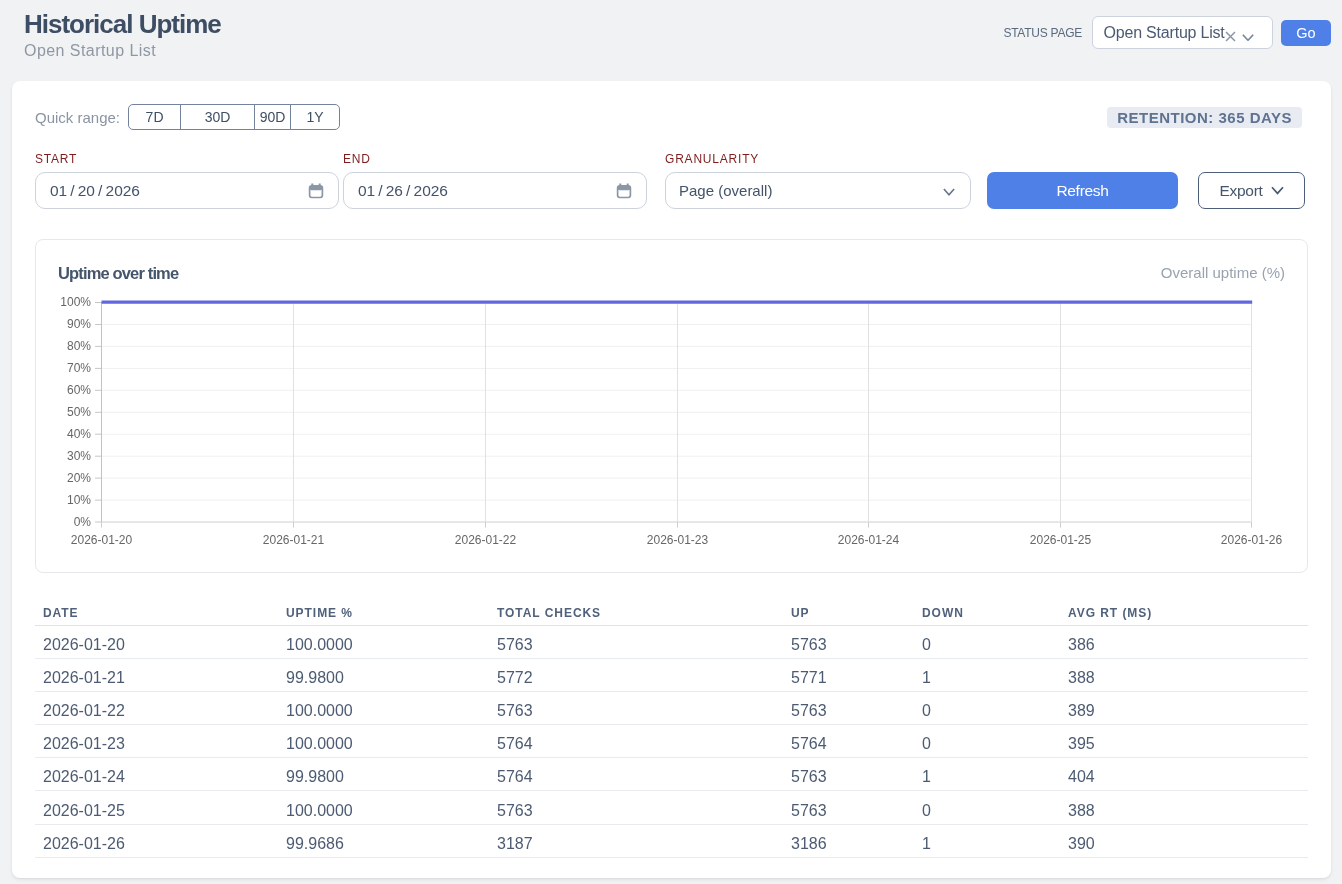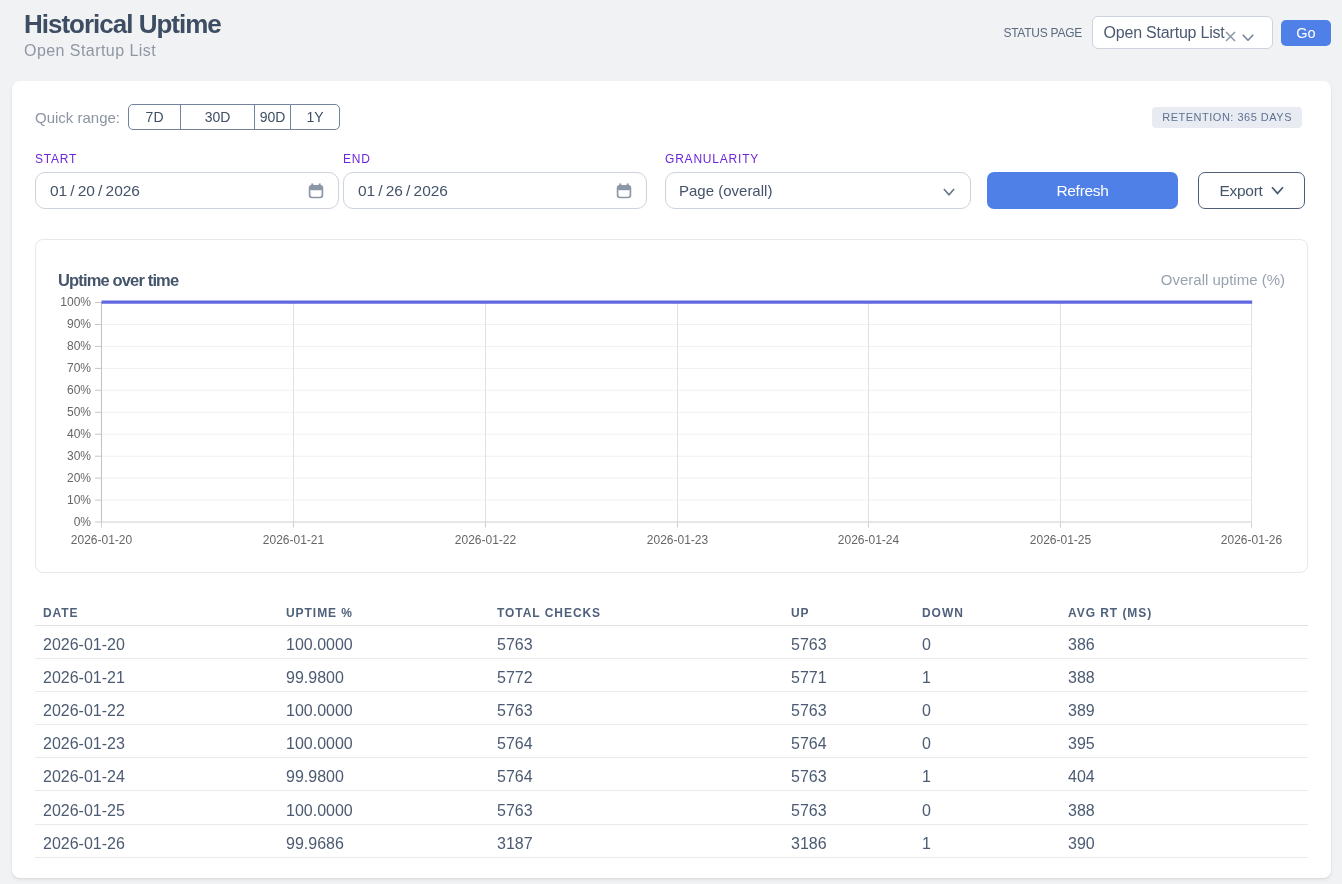--- a/index.html
+++ b/index.html
@@ -19,32 +19,32 @@
 .go { width: 50px; height: 26px; margin-left: 8px; margin-top: 1px; background: #4f80e8; border: none; border-radius: 5px; color: #ffffff; font-size: 14.5px; font-family: inherit; }
 .card { margin: 0 11px 0 12px; height: 797px; background: #fff; border-radius: 8px; box-shadow: 0 1px 2px rgba(16,24,40,.05), 0 2px 4px rgba(16,24,40,.06); padding: 23px; }
 .row1 { display: flex; justify-content: space-between; align-items: center; height: 26px; }
 .qr { display: flex; align-items: center; }
 .qr .lbl { font-size: 15px; color: #8b94a2; margin-right: 8px; }
 .seg { display: flex; }
 .seg button { height: 26px; border: 1px solid #73839b; background: #fff; font-family: inherit; font-size: 14px; color: #3f4e63; margin-left: -1px; padding: 0; }
 .seg button:first-child { border-radius: 5px 0 0 5px; margin-left: 0; }
 .seg button:last-child { border-radius: 0 5px 5px 0; }
 .b7 { width: 53px; } .b30 { width: 75px; } .b90 { width: 37px; } .b1y { width: 50px; }
-.badge { height: 21px; line-height: 21px; padding: 0 10px; margin-right: 6px; background: #e8ebf1; border-radius: 4px; font-size: 11px; font-weight: 400; letter-spacing: .5px; color: #5e7291; }
+.badge { height: 21px; line-height: 21px; padding: 0 10px; margin-right: 6px; background: #e8ebf1; border-radius: 4px; font-size: 15px; font-weight: 700; letter-spacing: .5px; color: #5e7291; }
 .row2 { display: flex; margin-top: 21.5px; }
-.field label { display: block; font-size: 12px; font-weight: 400; letter-spacing: .8px; color: #6d28d9; margin-bottom: 6.5px; }
+.field label { display: block; font-size: 12px; font-weight: 400; letter-spacing: .8px; color: #7f1d1d; margin-bottom: 6.5px; }
 .fbox { height: 37px; border: 1px solid #ccd3dd; border-radius: 10px; background: #fff; display: flex; align-items: center; padding: 0 14px 0 14px; }
 .f1 { width: 304px; } .f2 { width: 304px; margin-left: 4px; } .f3 { width: 306px; margin-left: 18px; }
 .fbox .dtxt { font-size: 15.5px; color: #44536a; }
 .fbox .spacer { flex: 1; }
 .refresh { width: 191px; height: 37px; margin-left: 16px; align-self: flex-end; background: #4f80e8; border: none; border-radius: 7px; color: #fff; font-size: 15.5px; letter-spacing: -.3px; font-family: inherit; }
 .export { width: 107px; height: 37px; margin-left: 20px; align-self: flex-end; background: #fff; border: 1px solid #4d5f78; border-radius: 7px; color: #44556b; font-size: 15.5px; letter-spacing: -.3px; font-family: inherit; display: flex; align-items: center; justify-content: center; }
 .export svg { margin-left: 8px; }
 .chartcard { position: relative; margin-top: 30px; height: 334px; border: 1px solid #e6e8ec; border-radius: 8px; }
-.chead { position: absolute; top: 31px; left: 22px; right: 22px; display: flex; justify-content: space-between; }
+.chead { position: absolute; top: 24px; left: 22px; right: 22px; display: flex; justify-content: space-between; }
 .ctitle { font-size: 16.5px; font-weight: 700; letter-spacing: -.85px; color: #45566c; }
 .cright { font-size: 15px; color: #99a3b0; }
 .chartsvg { position: absolute; left: 0; top: 0; }
 table { margin-top: 22px; width: 1273px; border-collapse: collapse; table-layout: fixed; }
 th { height: 30px; text-align: left; font-size: 12px; font-weight: 700; letter-spacing: .95px; color: #50617b; padding: 7px 0 0 8px; vertical-align: middle; border-bottom: 1px solid #dfe3e8; }
 td { height: 33.2px; font-size: 16px; color: #4c5b72; padding: 6px 0 0 8px; vertical-align: middle; border-bottom: 1px solid #e7eaee; }
 </style>
 </head>
 <body>
 <div class="topbar">

